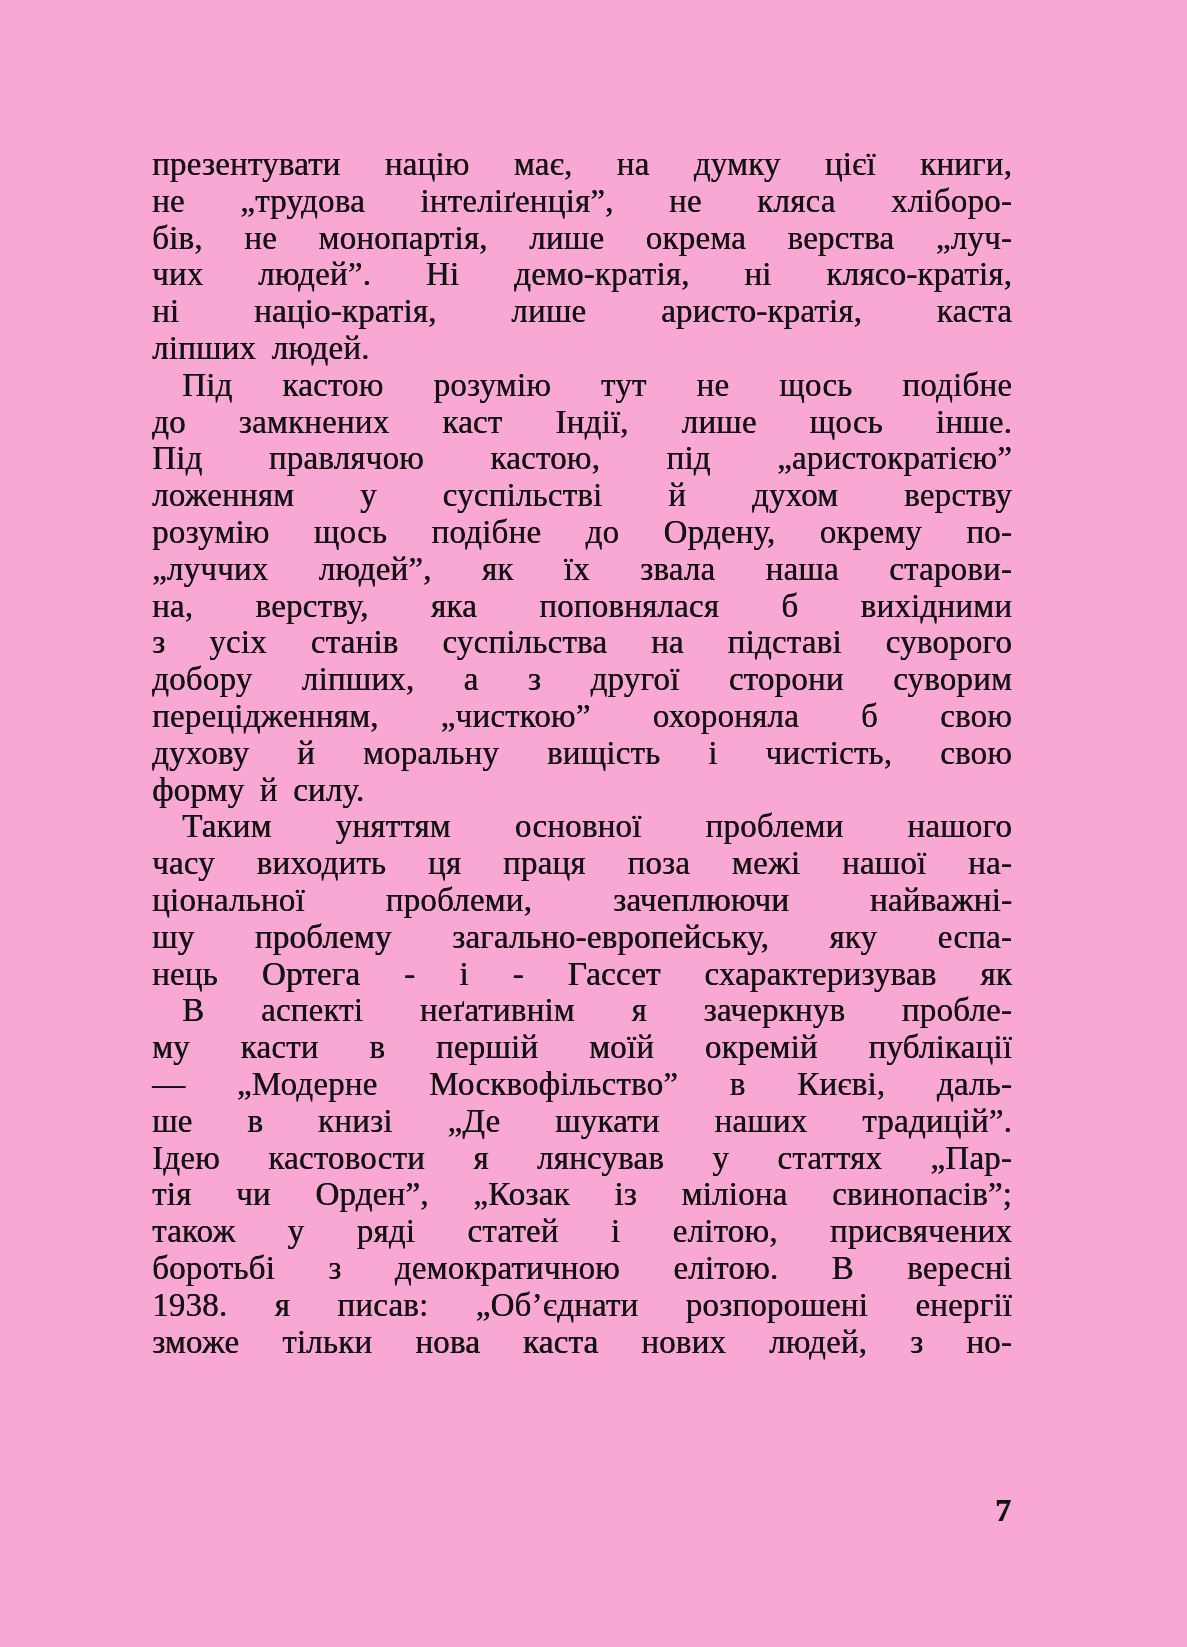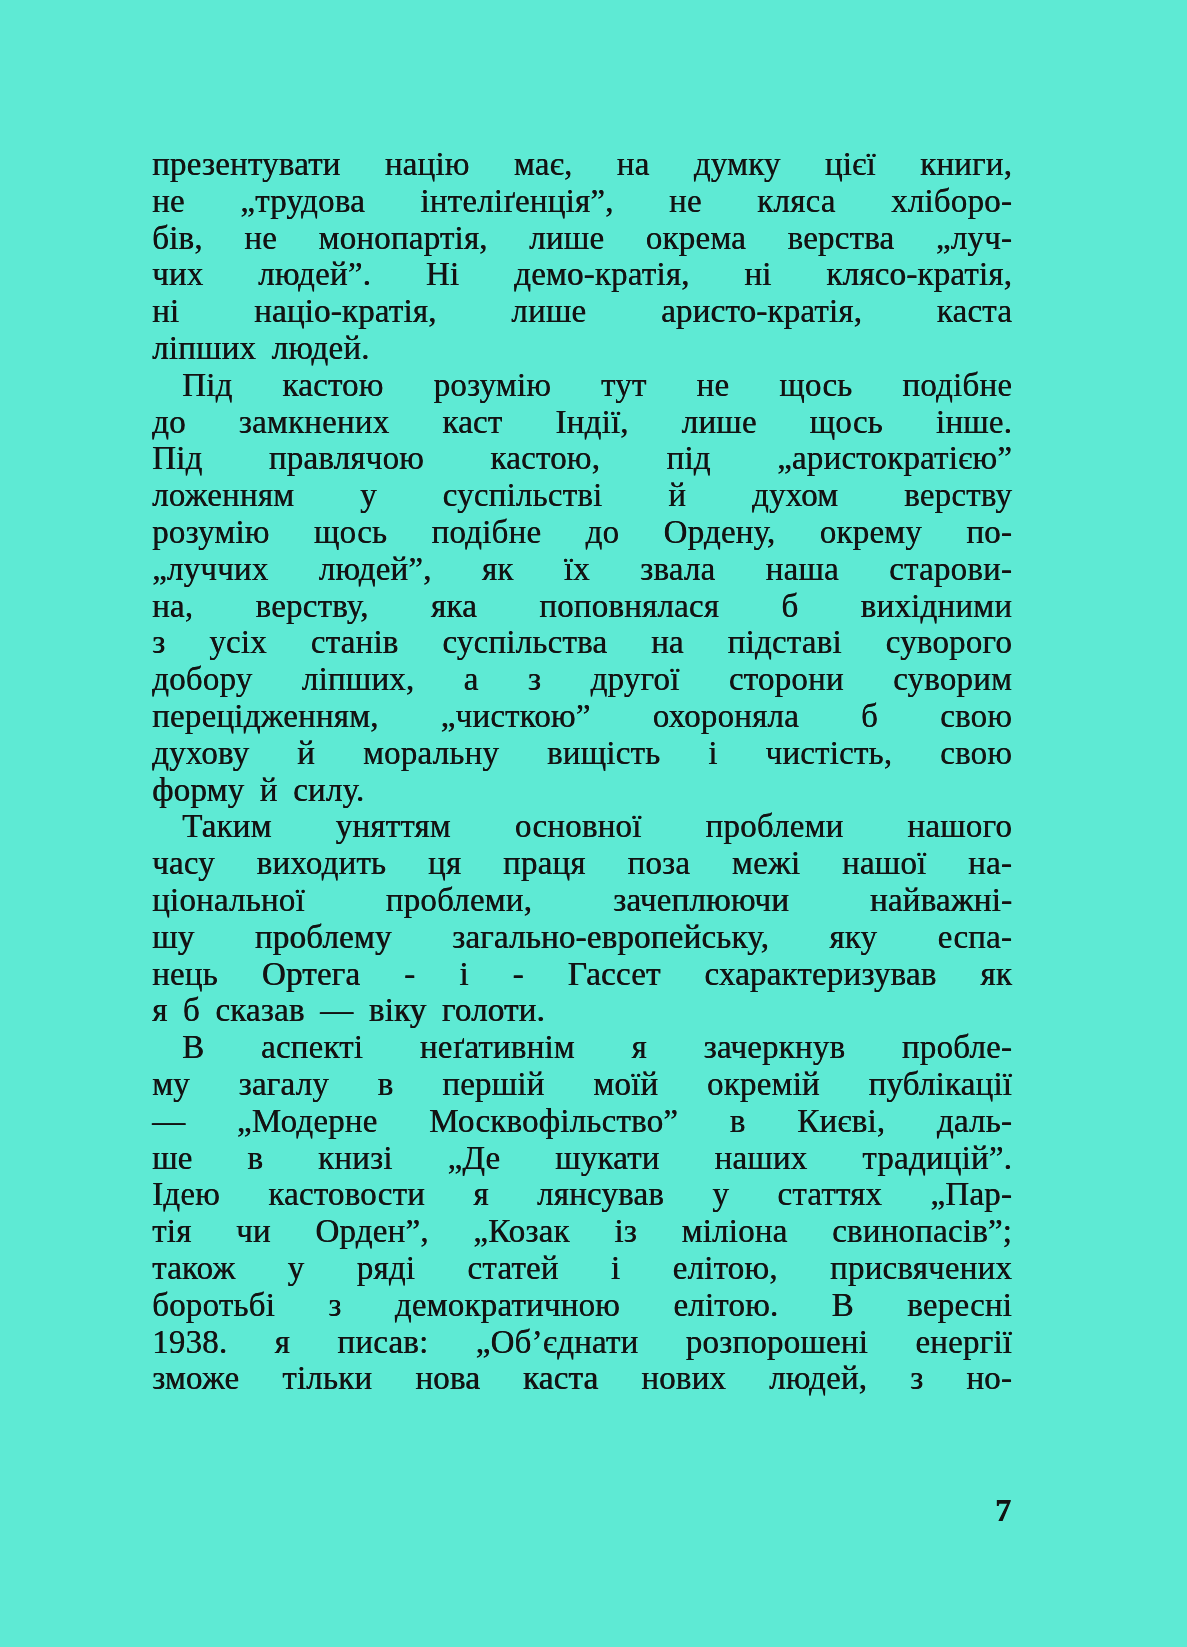--- a/index.html
+++ b/index.html
@@ -48,21 +48,21 @@
     left: 995px;
     top: 1492px;
     font-size: 32px;
     font-weight: bold;
     text-shadow: 0.5px 0 0 currentColor;
   }
 </style>
 </head>
 <body>
 
-<div class="scan-page" style="background: #5eead4;">
+<div class="scan-page" style="background: #f9a8d4;">
   <div class="text-block" style="color: rgb(19, 19, 19);">
       <div class="paragraph">
         <div class="line"><span>презентувати націю має, на думку цієї книги,</span></div>
         <div class="line"><span>не „трудова інтеліґенція”, не кляса хліборо-</span></div>
         <div class="line"><span>бів, не монопартія, лише окрема верства „луч-</span></div>
         <div class="line"><span>чих людей”. </span><b>Ні демо-</b><span>кратія, ні </span><b>клясо-</b><span>кратія,</span></div>
         <div class="line"><span>ні </span><b>націо-</b><span>кратія, лише </span><b>аристо-</b><span>кратія, каста</span></div>
         <div class="line last"><span>ліпших людей.</span></div>
       </div>
       <div class="paragraph">
@@ -78,25 +78,24 @@
         <div class="line"><span>перецідженням, „чисткою” охороняла б свою</span></div>
         <div class="line"><span>духову й моральну вищість і чистість, свою</span></div>
         <div class="line last"><span>форму й силу.</span></div>
       </div>
       <div class="paragraph">
         <div class="line indent"><span>Таким уняттям основної проблеми нашого</span></div>
         <div class="line"><span>часу виходить ця праця поза межі нашої на-</span></div>
         <div class="line"><span>ціональної проблеми, </span><b>зачеплюючи найважні-</b></div>
         <div class="line"><b>шу проблему загально-европейську,</b><span> яку еспа-</span></div>
         <div class="line"><span>нець </span><b>Ортега - і - Гассет</b><span> схарактеризував як</span></div>
-        <div class="line last"><span>я б сказав — </span><b>віку голоти.</b></div>
       </div>
       <div class="paragraph">
         <div class="line indent"><span>В аспекті неґативнім я зачеркнув пробле-</span></div>
-        <div class="line"><span>му загалу в першій моїй окремій публікації</span></div>
+        <div class="line"><span>му касти в першій моїй окремій публікації</span></div>
         <div class="line"><span>— „Модерне Москвофільство” в Києві, даль-</span></div>
         <div class="line"><span>ше в книзі „Де шукати наших традицій”.</span></div>
         <div class="line"><span>Ідею кастовости я лянсував у статтях „Пар-</span></div>
         <div class="line"><span>тія чи Орден”, „Козак із міліона свинопасів”;</span></div>
         <div class="line"><span>також у ряді статей і елітою, присвячених</span></div>
         <div class="line"><span>боротьбі з демократичною елітою. В вересні</span></div>
         <div class="line"><span>1938. я писав: „Об’єднати розпорошені енергії</span></div>
         <div class="line"><span>зможе тільки </span><b>нова каста</b><span> нових людей, з но-</span></div>
       </div>
     </div>

